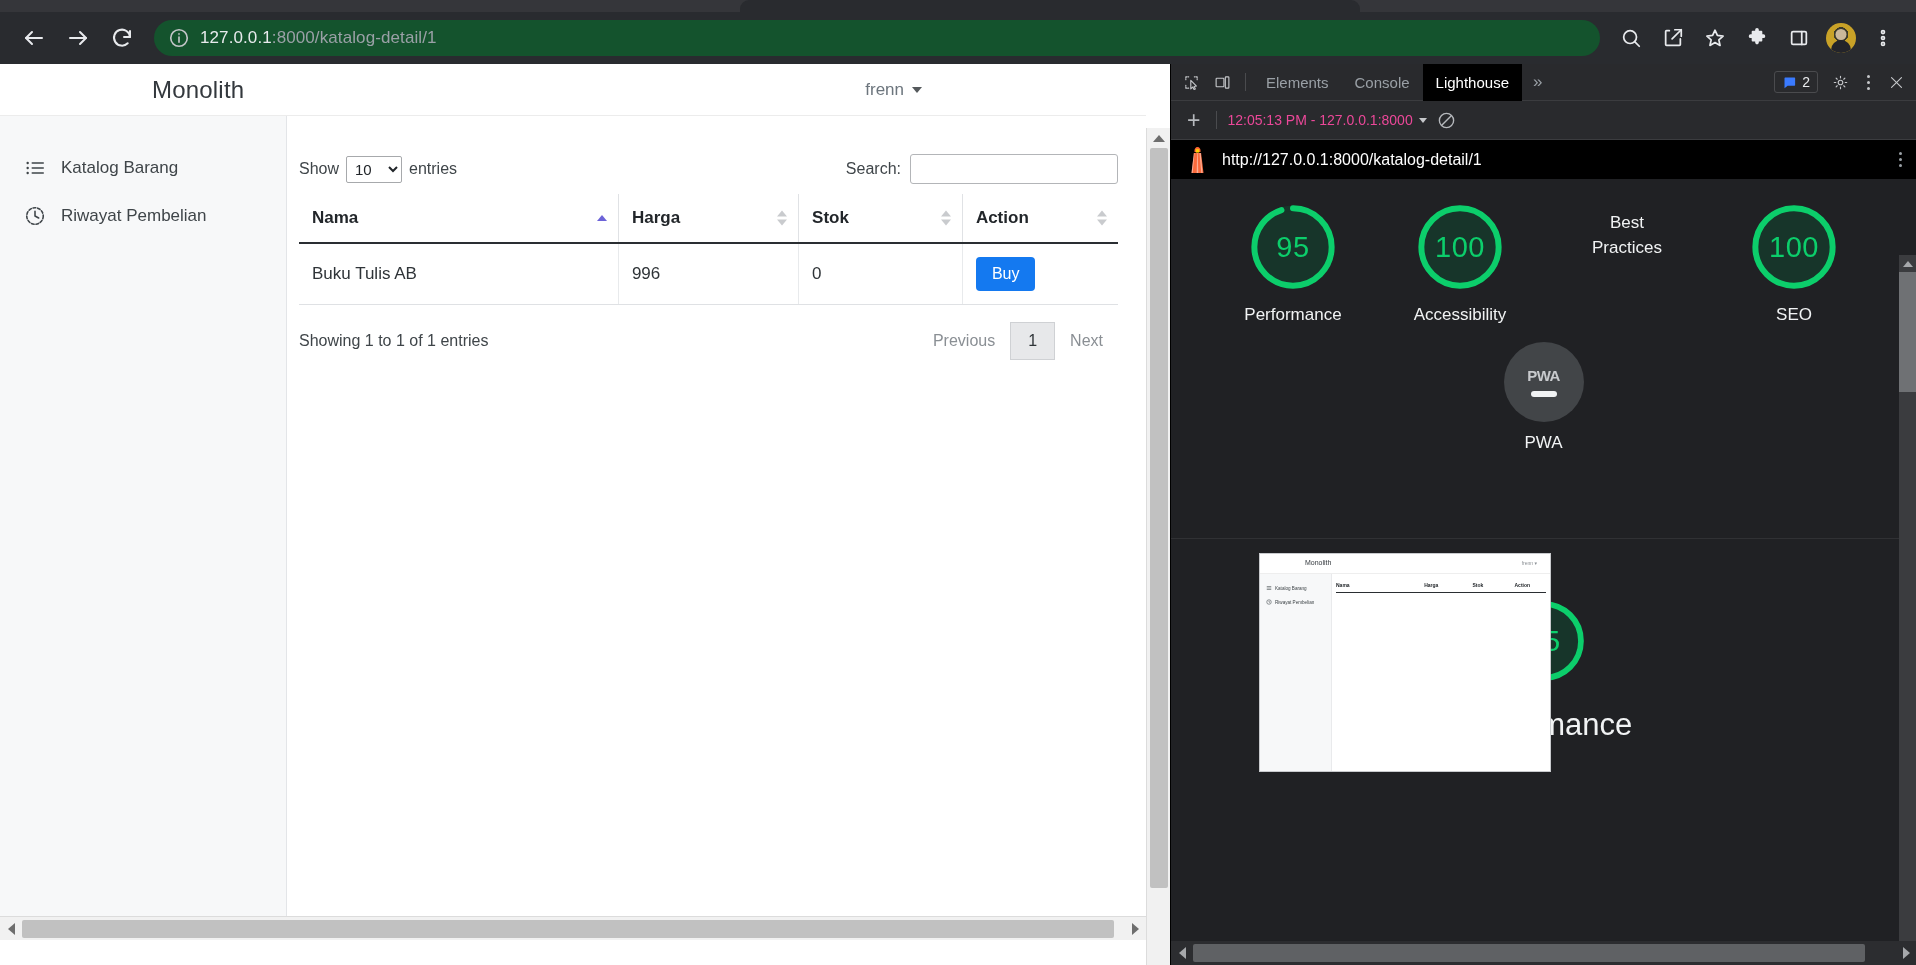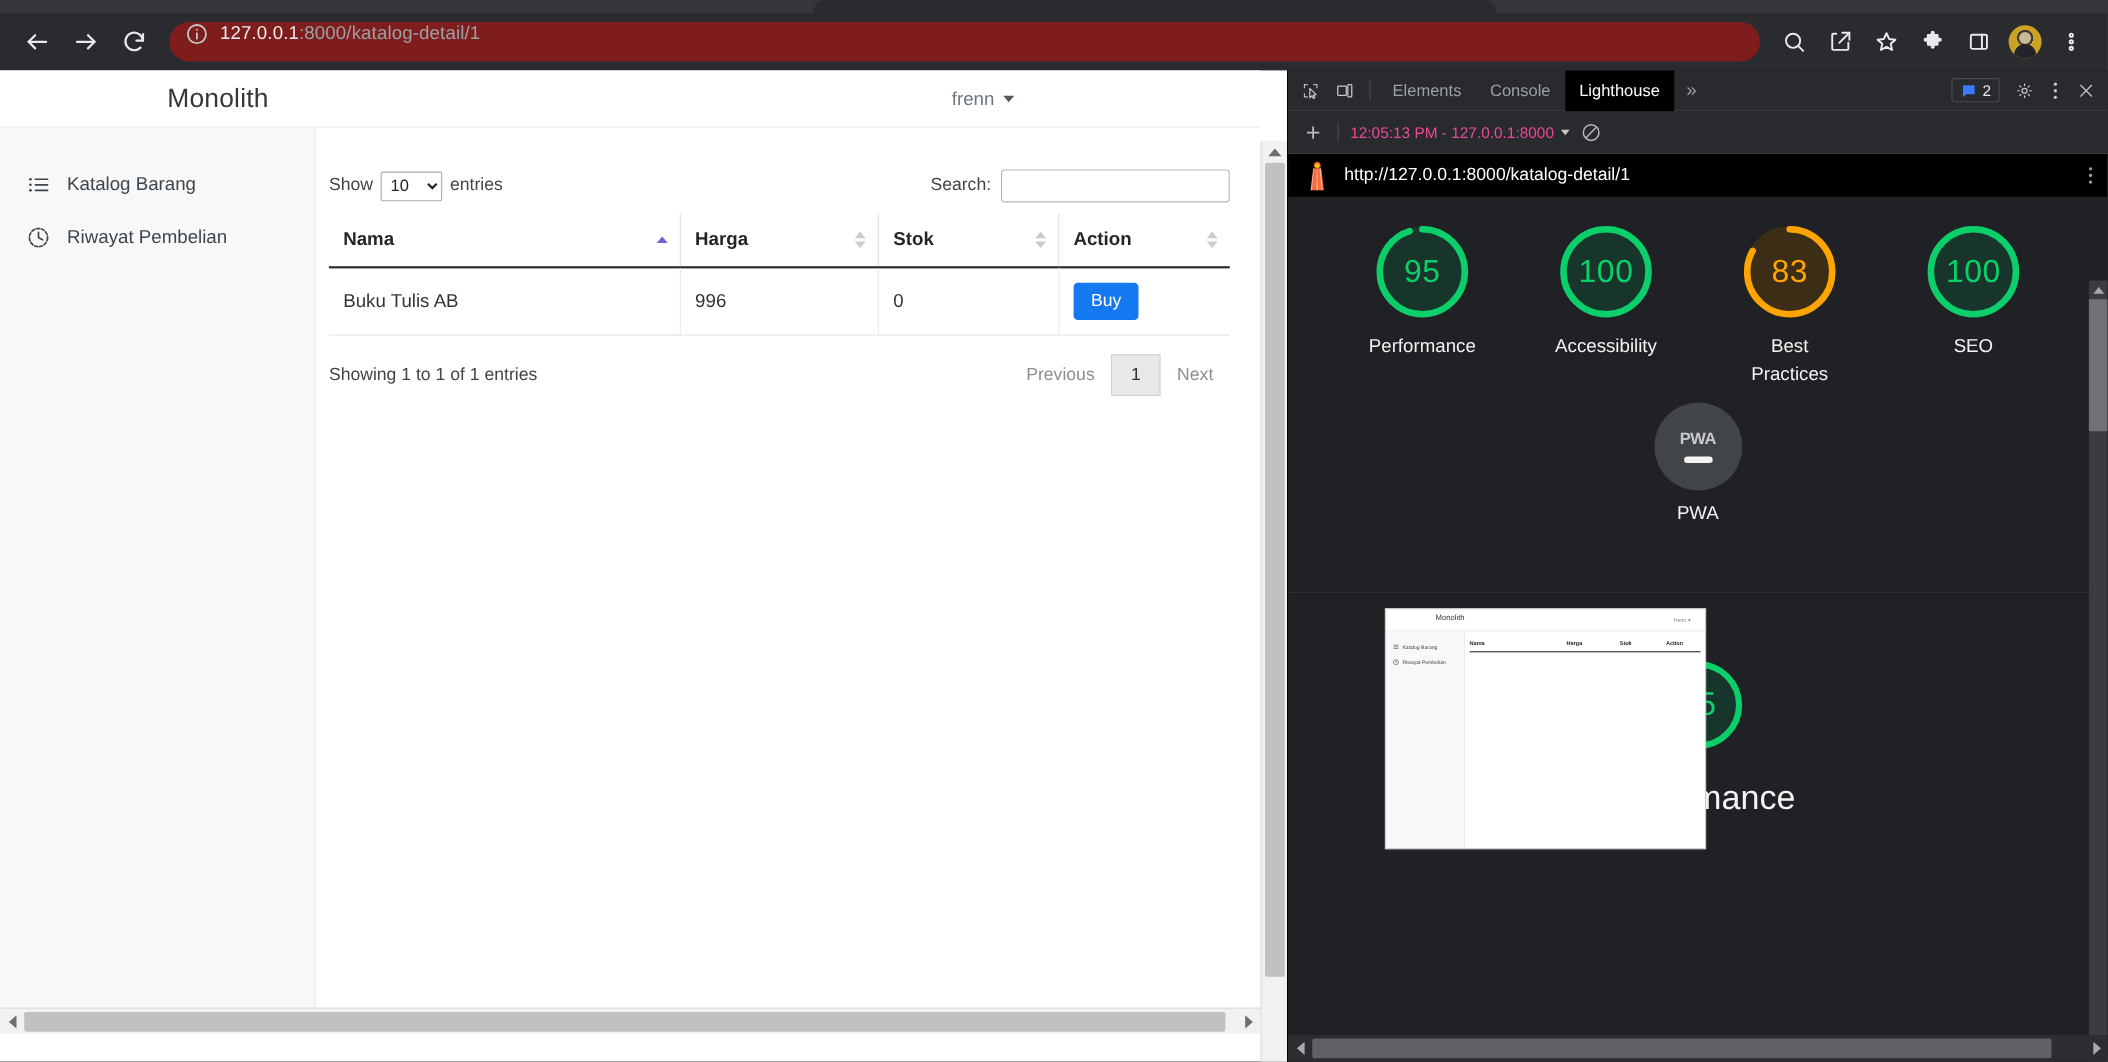--- a/index.html
+++ b/index.html
@@ -34,22 +34,22 @@
   }
   .nav-btn svg { width: 24px; height: 24px; }
   .nav-btn svg path, .nav-btn svg line, .nav-btn svg polyline,
   .nav-btn svg circle, .nav-btn svg polygon, .nav-btn svg rect {
     stroke: #e8eaed; fill: none; stroke-width: 2;
     stroke-linecap: round; stroke-linejoin: round;
   }
 
   #omnibox {
     flex: 1 1 auto; height: 36px; margin: 0 10px 0 10px;
-    background: #7f1d1d; border-radius: 18px;
-    display: flex; align-items: flex-start; padding: 0 14px;
+    background: #14532d; border-radius: 18px;
+    display: flex; align-items: center; padding: 0 14px;
     max-width: 1468px;
   }
   #omnibox .site-info { width: 22px; height: 22px; flex: 0 0 auto; margin-right: 10px; }
   #omnibox .site-info circle, #omnibox .site-info line, #omnibox .site-info path {
     stroke: #c3c5c8; fill: none; stroke-width: 1.8; stroke-linecap: round;
   }
   #omnibox .url-text {
     font-size: 17px; color: #e8eaed; white-space: nowrap;
     letter-spacing: .1px;
   }
@@ -700,27 +700,20 @@
               <svg viewBox="0 0 100 100">
                 <circle cx="50" cy="50" r="42" fill="#17352a" stroke="#17352a" stroke-width="6"></circle>
                 <circle cx="50" cy="50" r="42" fill="none" stroke="#0cce6b" stroke-width="6.5" stroke-linecap="round" stroke-dasharray="263.9 263.9"></circle>
               </svg>
               <div class="val" style="color:#0cce6b">100</div>
             </div>
             <div class="lbl">Accessibility</div>
           </div>
 
           <div class="gauge">
-            <div class="ring">
-              <svg viewBox="0 0 100 100">
-                <circle cx="50" cy="50" r="42" fill="#3b2d16" stroke="#3b2d16" stroke-width="6"></circle>
-                <circle cx="50" cy="50" r="42" fill="none" stroke="#ffa400" stroke-width="6.5" stroke-linecap="round" stroke-dasharray="219.1 263.9"></circle>
-              </svg>
-              <div class="val" style="color:#ffa400">83</div>
-            </div>
             <div class="lbl"><span>Best</span><br><span>Practices</span></div>
           </div>
 
           <div class="gauge">
             <div class="ring">
               <svg viewBox="0 0 100 100">
                 <circle cx="50" cy="50" r="42" fill="#17352a" stroke="#17352a" stroke-width="6"></circle>
                 <circle cx="50" cy="50" r="42" fill="none" stroke="#0cce6b" stroke-width="6.5" stroke-linecap="round" stroke-dasharray="263.9 263.9"></circle>
               </svg>
               <div class="val" style="color:#0cce6b">100</div>

